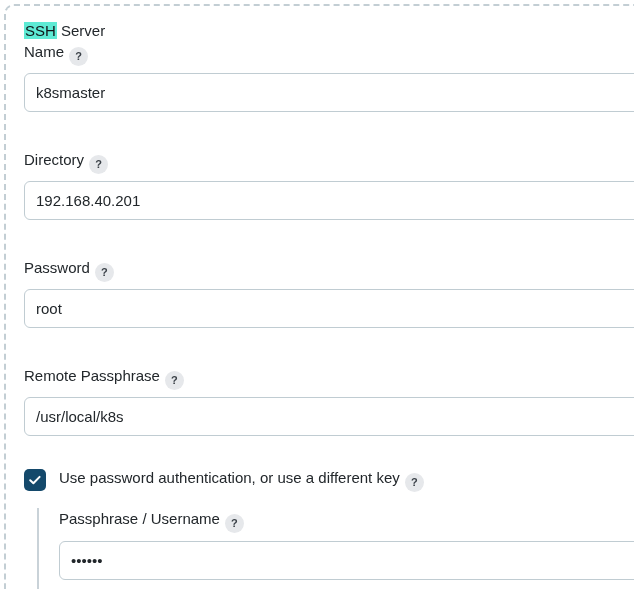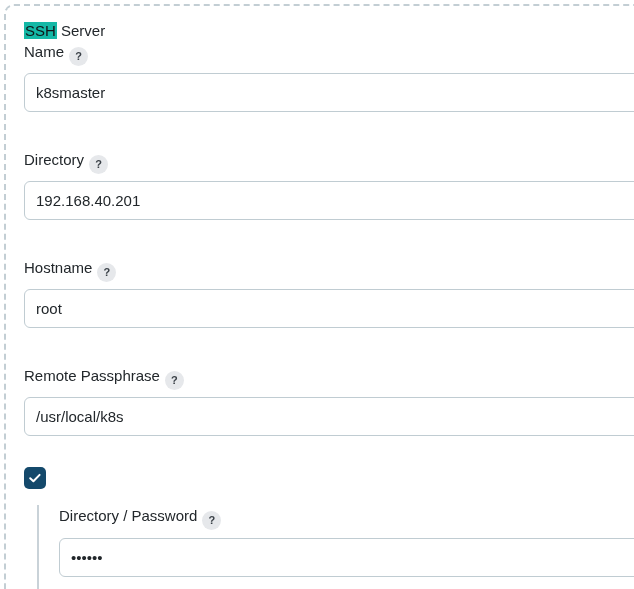--- a/index.html
+++ b/index.html
@@ -38,21 +38,21 @@
     font-size: 15px;
     line-height: 21px;
     color: #22272b;
     font-weight: 400;
     margin: 0 0 7px 0;
     white-space: normal;
   }
   .label-name-first { max-width: 86px; }
 
   .hl {
-    background: #14b8a6;
+    background: #5eead4;
     color: #111417;
     padding: 0 1px;
   }
 
   .help-icon {
     display: inline-flex;
     align-items: center;
     justify-content: center;
     width: 19px;
     height: 19px;
@@ -142,21 +142,21 @@
     <label class="field-label">
       <span>Directory</span><span class="help-icon">?</span>
     </label>
     <input class="text-input" type="text" value="192.168.40.201" style="">
   </div>
 
   <div class="spacer-lg"></div>
 
   <div class="field-group">
     <label class="field-label">
-      <span>Hostname</span><span class="help-icon">?</span>
+      <span>Password</span><span class="help-icon">?</span>
     </label>
     <input class="text-input" type="text" value="root" style="">
   </div>
 
   <div class="spacer-lg"></div>
 
   <div class="field-group">
     <label class="field-label">
       <span>Remote Passphrase</span><span class="help-icon">?</span>
     </label>
@@ -164,26 +164,29 @@
   </div>
 
   <div class="spacer-md"></div>
 
   <div class="check-row">
     <span class="checkbox">
       <svg width="14" height="14" viewBox="0 0 14 14" aria-hidden="true">
         <path d="M2.2 7.2 L5.4 10.3 L11.6 3.9" fill="none" stroke="#ffffff" stroke-width="2" stroke-linecap="round" stroke-linejoin="round"></path>
       </svg>
     </span>
+    <span class="check-label">
+      <span>Use password authentication, or use a different key</span><span class="help-icon">?</span>
+    </span>
   </div>
 
   <div class="nested">
 
     <label class="field-label">
-      <span>Directory / Password</span><span class="help-icon">?</span>
+      <span>Passphrase / Username</span><span class="help-icon">?</span>
     </label>
     <input class="text-input" type="text" value="••••••" style="">
 
     <div class="nested-gap"></div>
 
   </div>
 
 </div>
 
 </body></html>

